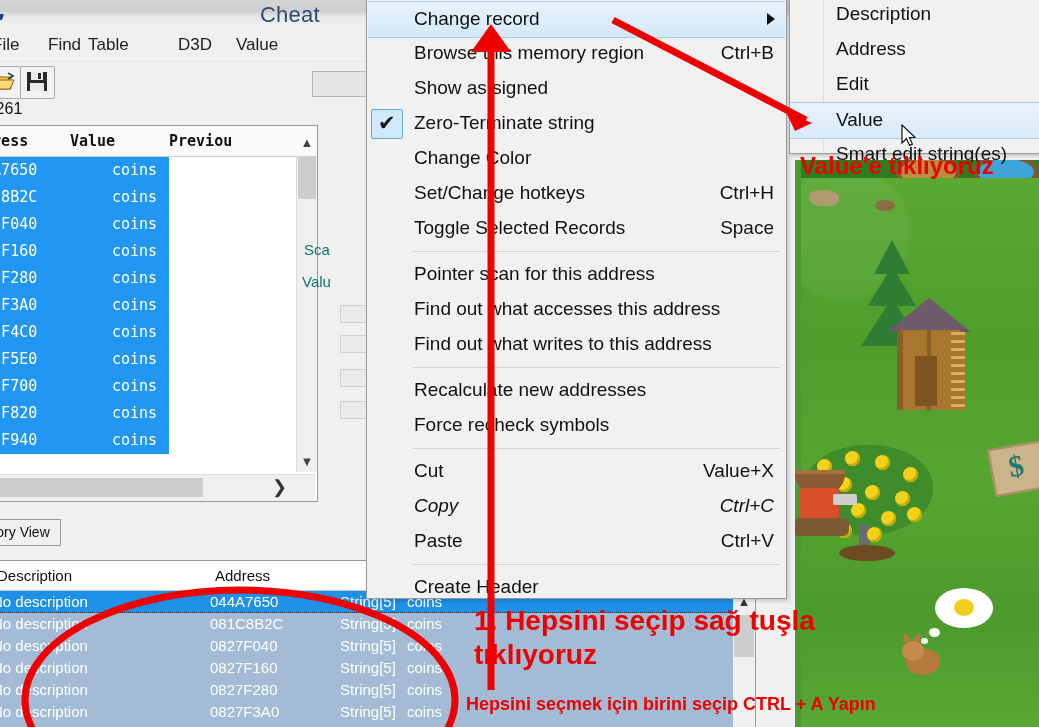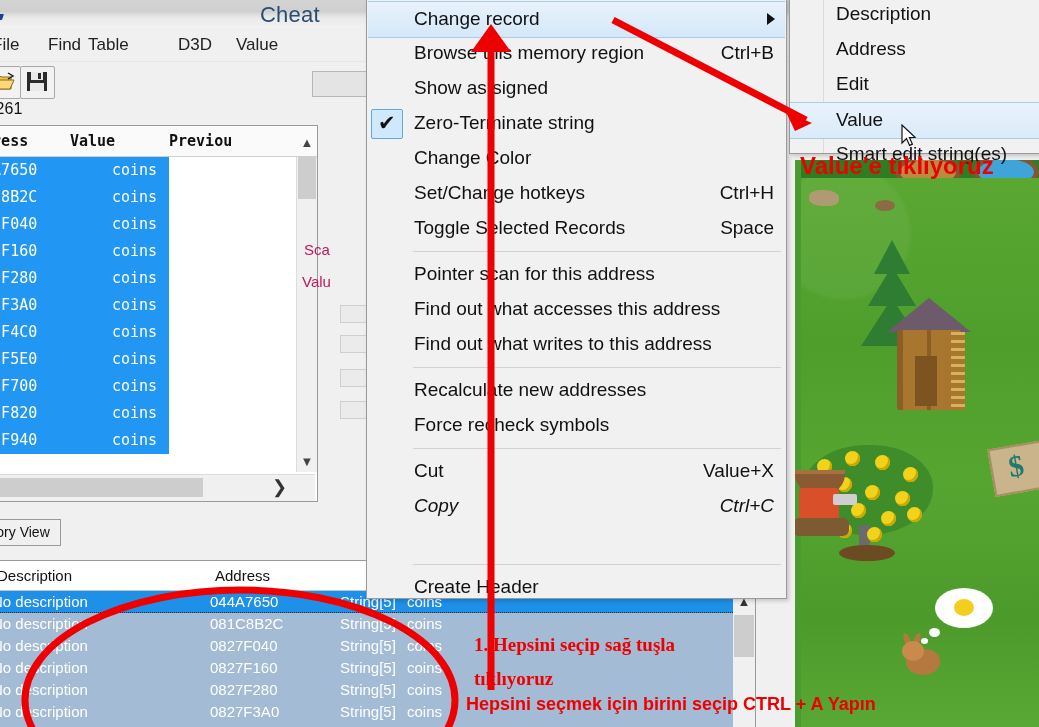--- a/index.html
+++ b/index.html
@@ -47,21 +47,21 @@
   .fl-vscroll .thumb{position:absolute;left:1px;top:0px;width:18px;height:42px;background:#cdcdcd;}
   .fl-hscroll{position:absolute;left:0;bottom:0;width:358px;height:26px;background:#f0f0f0;border-top:1px solid #dcdcdc;}
   .fl-hscroll .hthumb{position:absolute;left:38px;top:3px;width:208px;height:19px;background:#cdcdcd;}
   .fl-hscroll .rarrow{position:absolute;right:28px;top:1px;font-size:18px;color:#333;}
 
   .memview{position:absolute;left:-6px;top:519px;width:105px;height:25px;background:#f0f0f0;border:1px solid #9a9a9a;
     font-size:14px;color:#111;text-align:center;line-height:25px;}
 
   
   .scanpanel{position:absolute;left:370px;top:125px;width:418px;height:400px;background:#f0f0f0;}
-  .sp-lbl{position:absolute;font-size:15px;color:#be185d;}
+  .sp-lbl{position:absolute;font-size:15px;color:#0f766e;}
   .sp-box{position:absolute;background:#ebebeb;border:1px solid #cfcfcf;}
   .ptr-btn{position:absolute;left:330px;top:480px;width:30px;height:28px;background:#ececec;border:1px solid #8d8d8d;}
 
   
   .cheattable{position:absolute;left:-6px;top:560px;width:800px;height:167px;background:#fff;border:1px solid #9a9a9a;}
   .ct-head{position:absolute;left:0;top:0;width:100%;height:29px;background:#fff;border-bottom:1px solid #c4c4c4;}
   .ct-head span{position:absolute;top:6px;font-size:15px;color:#111;}
   .ct-rows{position:absolute;left:0;top:30px;width:100%;}
   .ct-row{position:relative;height:22px;background:#a3bbd4;}
   .ct-row.sel{background:#1e90e8;}
@@ -148,21 +148,21 @@
     border-top:1px solid #a8cde8;border-bottom:1px solid #a8cde8;}
   .sub-item.hi .lbl{left:46px;}
 
   .cursor{position:absolute;left:901px;top:124px;width:16px;height:24px;z-index:60;}
 
   
   .ann{position:absolute;color:#ee0000;font-weight:bold;z-index:70;
        font-family:"Liberation Sans",sans-serif;white-space:nowrap;}
   .ann1{left:222px;top:22px;font-size:24px;}
   .ann2{left:800px;top:152px;font-size:24px;}
-  .ann3{left:474px;top:628px;font-size:19px;line-height:34px;font-family:Liberation Serif, serif;}
+  .ann3{left:474px;top:604px;font-size:28px;line-height:34px;}
   .ann4{left:466px;top:694px;font-size:18px;}
   svg.overlay{position:absolute;left:0;top:0;width:1039px;height:727px;z-index:65;pointer-events:none;}
 </style>
 </head>
 <body>
 
 <div id="root">
 
   <div class="ce-window">
 
@@ -470,20 +470,24 @@
       </div>
       <div class="ctx-sep" style="top: 449px;"></div>
       <div class="ctx-item" style="top: 455px;">
         <span class="lbl">Cut</span>
         <span class="sc">Value+X</span>
       </div>
       <div class="ctx-item" style="top: 490px; font-style: italic;">
         <span class="lbl">Copy</span>
         <span class="sc">Ctrl+C</span>
       </div>
+      <div class="ctx-item" style="top: 525px;">
+        <span class="lbl">Paste</span>
+        <span class="sc">Ctrl+V</span>
+      </div>
       <div class="ctx-sep" style="top: 565px;"></div>
       <div class="ctx-item" style="top: 571px;">
         <span class="lbl">Create Header</span>
       </div>
     </div>
 
   <div class="submenu" id="submenu">
     <div class="sub-left"></div>
   <div class="sub-item" style="top: 4px;">
         <span class="lbl">Description</span>

